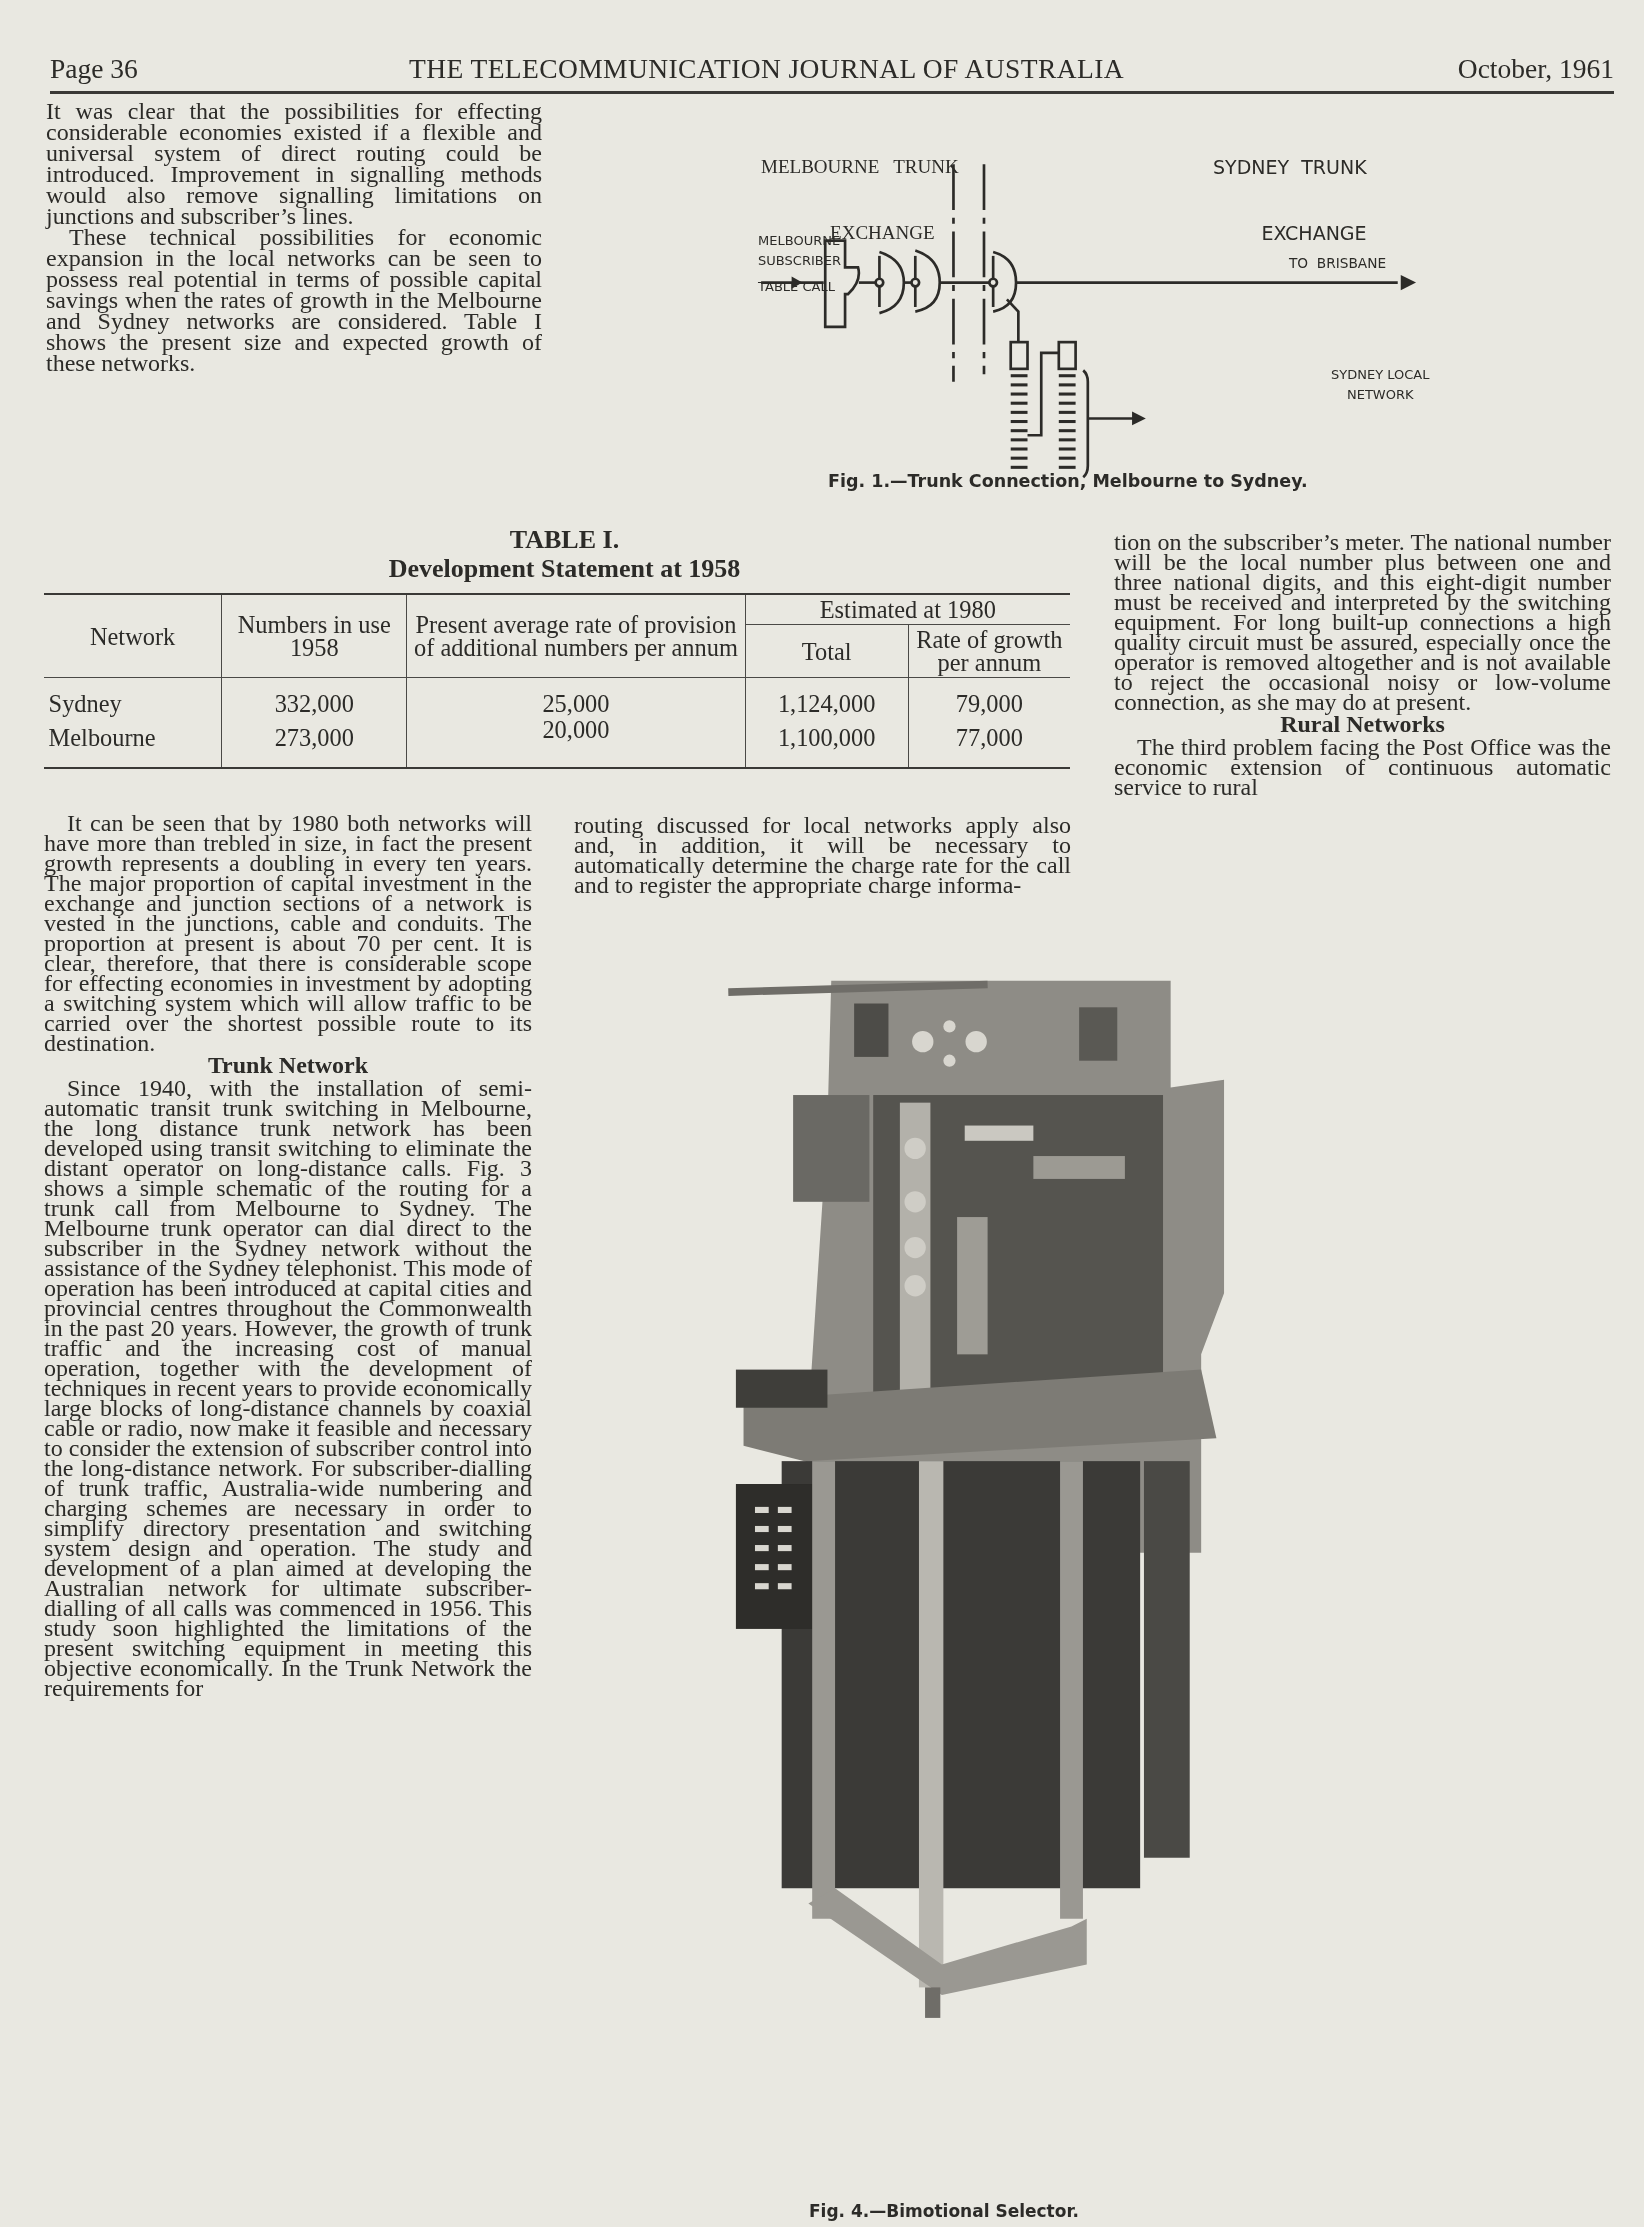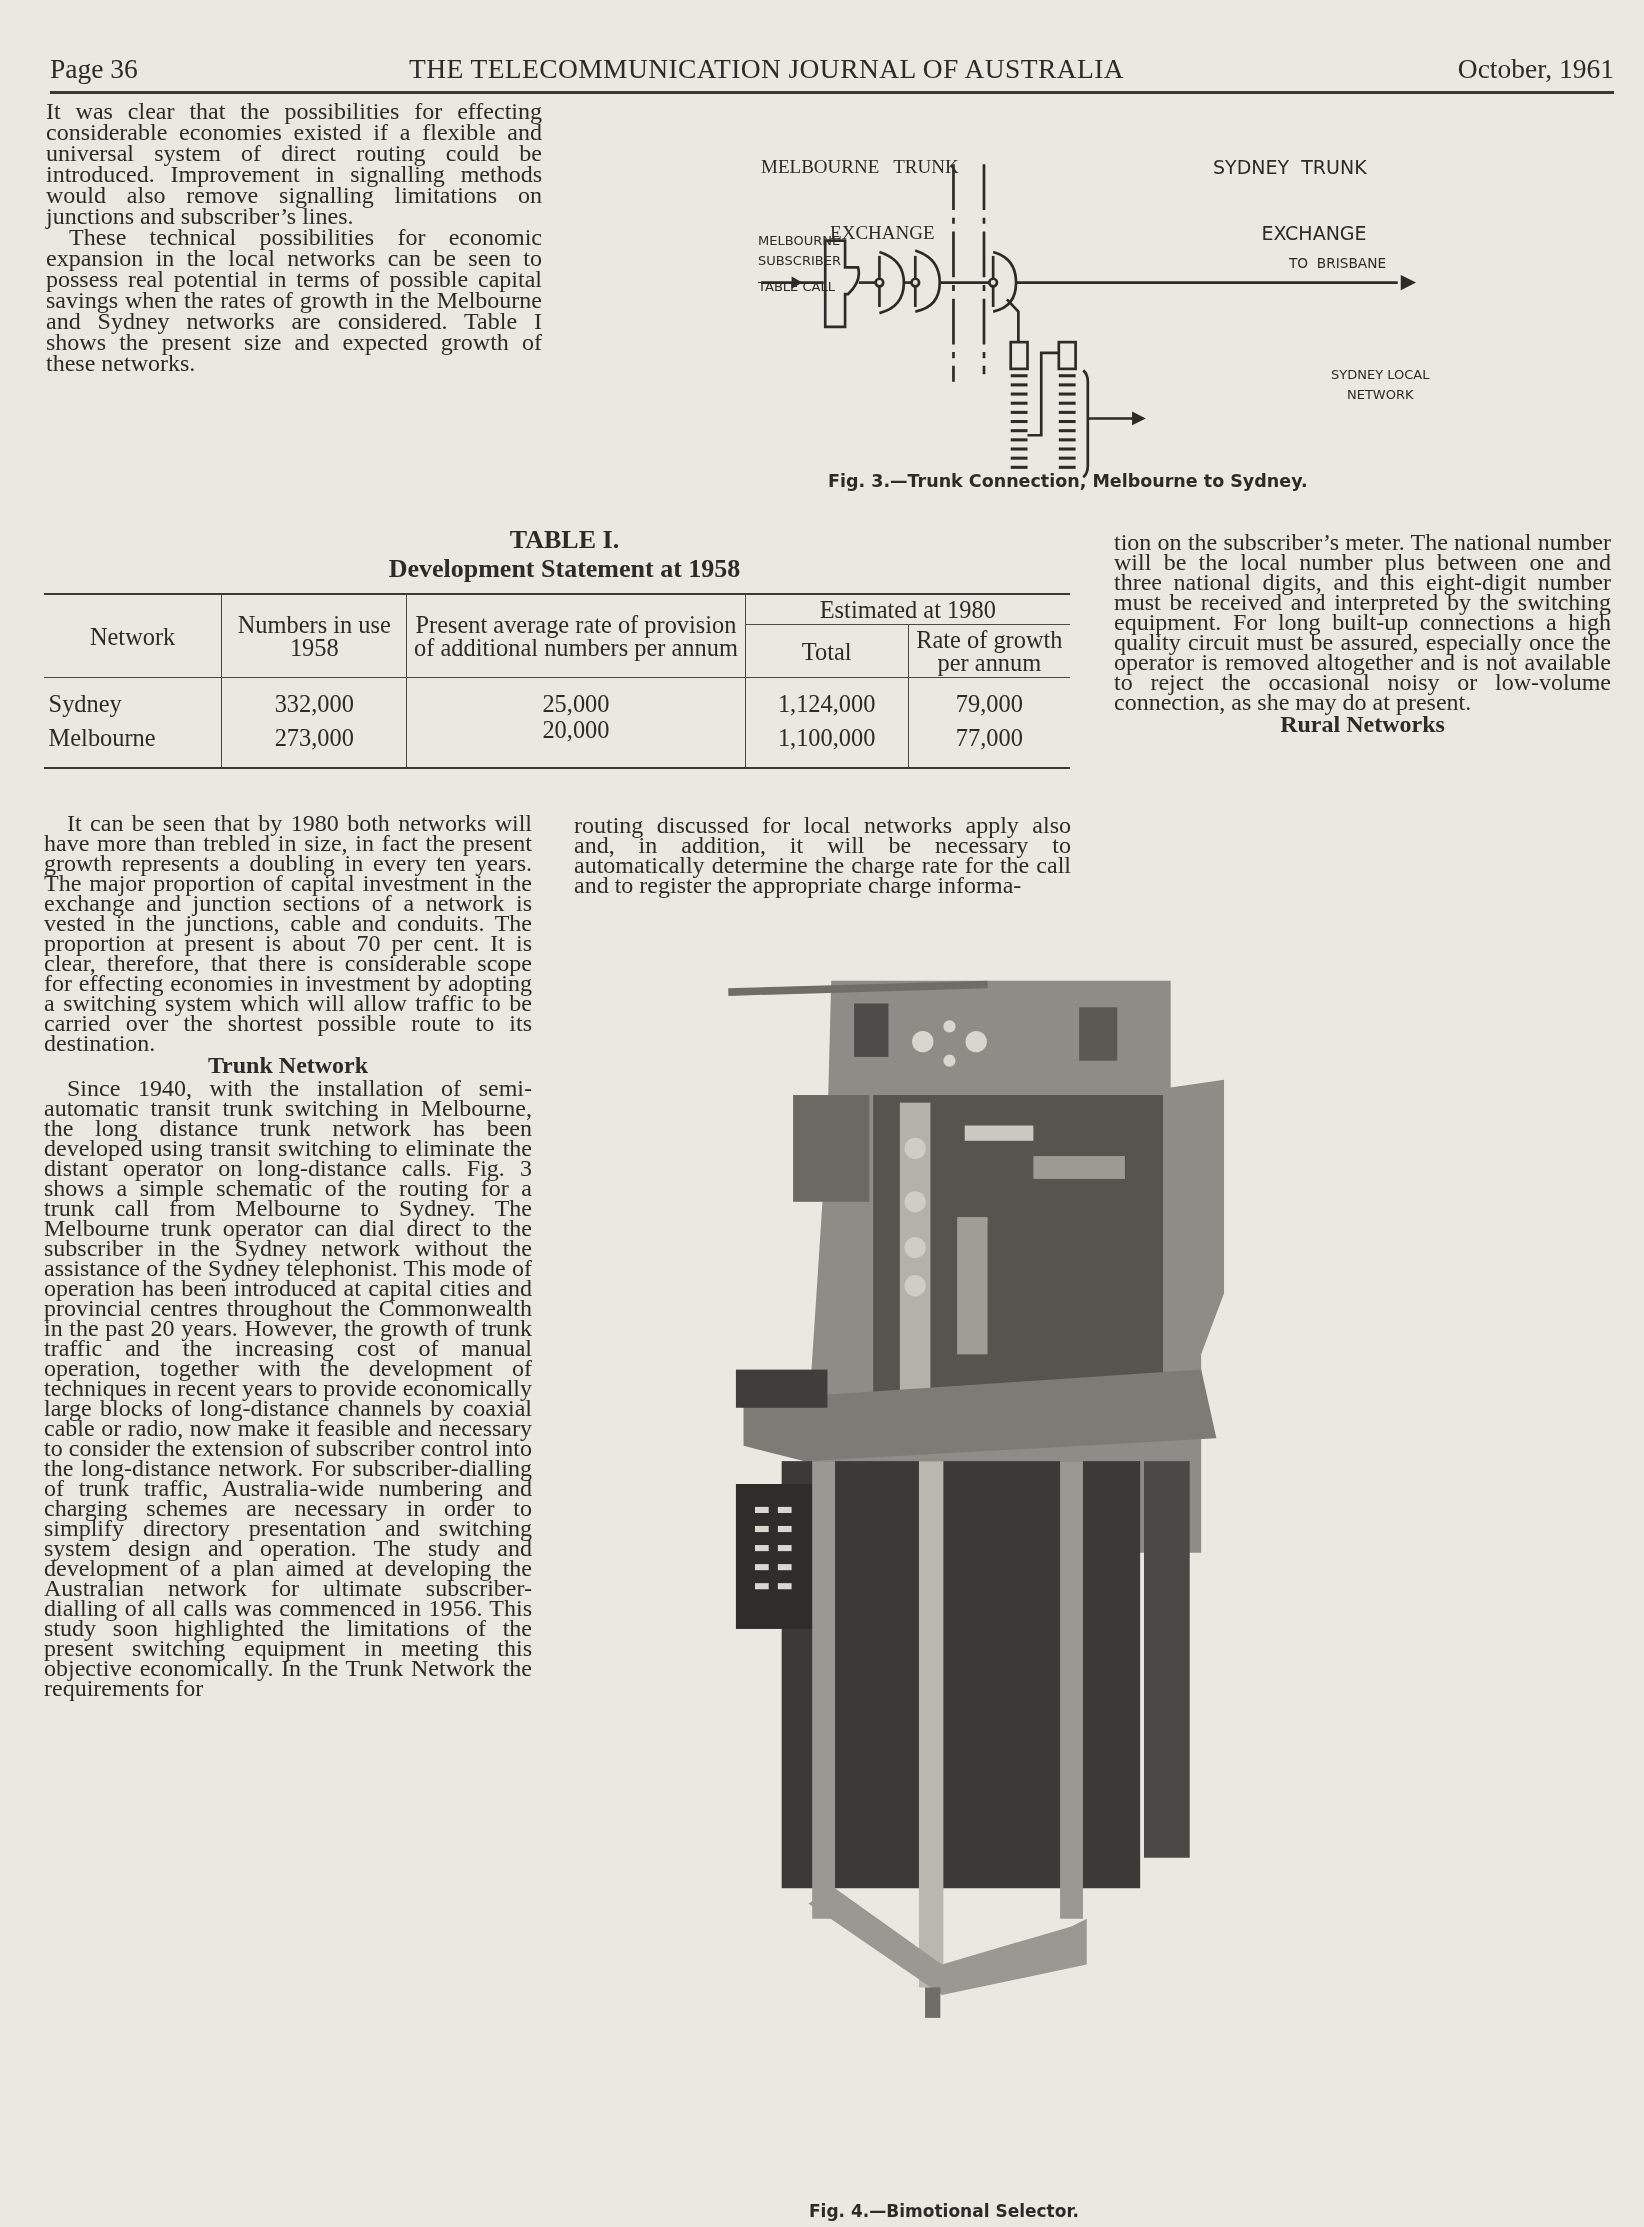--- a/index.html
+++ b/index.html
@@ -131,21 +131,21 @@
     <div>MELBOURNE</div>
     <div>SUBSCRIBER</div>
     <div style="margin-top:6.1px;">TABLE CALL</div>
   </div>
   <div class="abs" style="left:534px; top:148px; font-family:'DejaVu Sans',sans-serif; font-size:13.7px; white-space:pre;">TO  BRISBANE</div>
   <div class="abs" style="left:576px; top:258px; font-family:'DejaVu Sans',sans-serif; font-size:13px; line-height:20px; text-align:center;">
     <div>SYDNEY LOCAL</div>
     <div>NETWORK</div>
   </div>
 </div>
-<div class="caption" style="left:828px; top:471px;">Fig. 3.—Trunk Connection, Melbourne to Sydney.</div>
+<div class="caption" style="left:828px; top:471px;">Fig. 1.—Trunk Connection, Melbourne to Sydney.</div>
 
 <div class="table-title" style="top:525px;">TABLE I.</div>
 <div class="table-title" style="top:554px;">Development Statement at 1958</div>
 <table class="dev">
   <thead>
     <tr>
       <th rowspan="2" style="width:168px;">Network</th>
       <th rowspan="2" class="vl" style="width:175px;">Numbers in use 1958</th>
       <th rowspan="2" class="vl" style="width:328px;">Present average rate of provision of additional numbers per annum</th>
       <th colspan="2" class="vl">Estimated at 1980</th>
@@ -179,20 +179,21 @@
   <p class="ind">Since 1940, with the installation of semi-automatic transit trunk switching in Melbourne, the long distance trunk network has been developed using transit switching to eliminate the distant operator on long-distance calls. Fig. 3 shows a simple schematic of the routing for a trunk call from Melbourne to Sydney. The Melbourne trunk operator can dial direct to the subscriber in the Sydney network without the assistance of the Sydney telephonist. This mode of operation has been introduced at capital cities and provincial centres throughout the Commonwealth in the past 20 years. However, the growth of trunk traffic and the increasing cost of manual operation, together with the development of techniques in recent years to provide economically large blocks of long-distance channels by coaxial cable or radio, now make it feasible and necessary to consider the extension of subscriber control into the long-distance network. For subscriber-dialling of trunk traffic, Australia-wide numbering and charging schemes are necessary in order to simplify directory presentation and switching system design and operation. The study and development of a plan aimed at developing the Australian network for ultimate subscriber-dialling of all calls was commenced in 1956. This study soon highlighted the limitations of the present switching equipment in meeting this objective economically. In the Trunk Network the requirements for</p>
 </div>
 
 <div class="col" style="left:574px; top:815px; width:497px; line-height:20px;">
   <p>routing discussed for local networks apply also and, in addition, it will be necessary to automatically determine the charge rate for the call and to register the appropriate charge informa-</p>
 </div>
 
 <div class="col" style="left:1114px; top:532px; width:497px; line-height:20px;">
   <p>tion on the subscriber’s meter. The national number will be the local number plus between one and three national digits, and this eight-digit number must be received and interpreted by the switching equipment. For long built-up connections a high quality circuit must be assured, especially once the operator is removed altogether and is not available to reject the occasional noisy or low-volume connection, as she may do at present.</p>
   <div class="sub-h">Rural Networks</div>
+  <p class="ind">The third problem facing the Post Office was the economic extension of continuous automatic service to rural</p>
 </div>
 
 <div class="photo">
   <svg width="717" height="1186" viewBox="0 0 940 1555">
 
     <polygon points="155,10 600,10 600,150 670,140 670,420 640,500 640,760 560,760 170,760 120,660 150,200" fill="#8e8c86"></polygon>
     <rect x="185" y="40" width="45" height="70" fill="#4d4c48"></rect>
     <rect x="480" y="45" width="50" height="70" fill="#5a5954"></rect>
     <circle cx="275" cy="90" r="14" fill="#d8d6cf"></circle>
     <circle cx="345" cy="90" r="14" fill="#d8d6cf"></circle>

